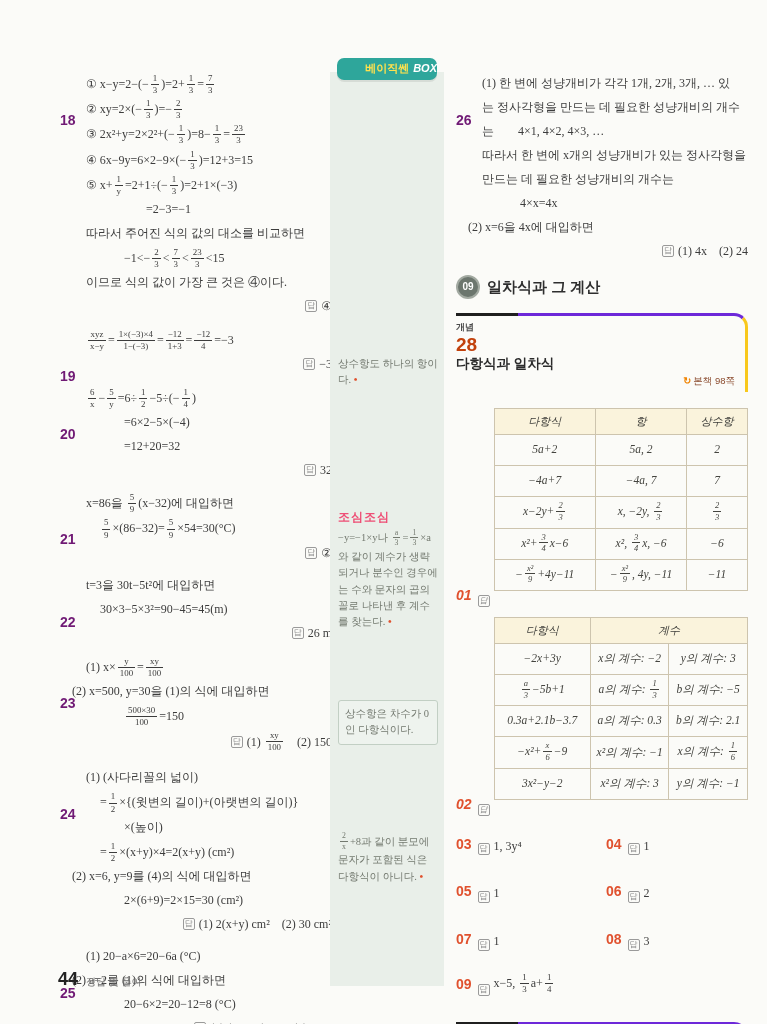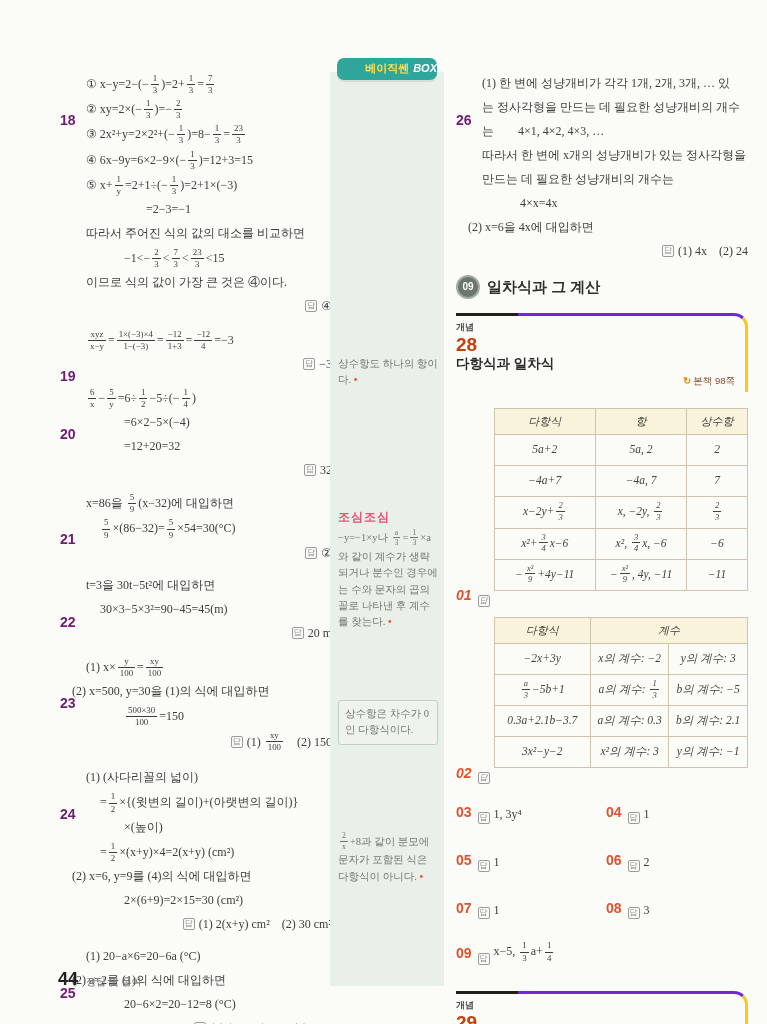--- a/index.html
+++ b/index.html
@@ -191,21 +191,21 @@
           <span class="fnum">5</span>
           <span class="fden">9</span>
         </span>×54=30(°C)</div>
     <div class="ansline"><span class="ans-icon">답</span><span>②</span></div>
   </div>
 
   <div class="prob">
     <span class="pnum">22</span>
     <div class="mline">t=3을 30t−5t²에 대입하면</div>
     <div class="mline ind1">30×3−5×3²=90−45=45(m)</div>
-    <div class="ansline"><span class="ans-icon">답</span><span>20 m</span></div>
+    <div class="ansline"><span class="ans-icon">답</span><span>26 m</span></div>
   </div>
 
   <div class="prob">
     <span class="pnum">23</span>
     <div class="mline">(1) x×<span class="frac">
           <span class="fnum">y</span>
           <span class="fden">100</span>
         </span>=<span class="frac">
           <span class="fnum">xy</span>
           <span class="fden">100</span>
@@ -395,20 +395,31 @@
                   <span class="fden">3</span>
                 </span></td>
           <td>b의 계수: −5</td>
         </tr>
         <tr>
           <td>0.3a+2.1b−3.7</td>
           <td>a의 계수: 0.3</td>
           <td>b의 계수: 2.1</td>
         </tr>
         <tr>
+          <td>−x²+<span class="frac">
+                  <span class="fnum">x</span>
+                  <span class="fden">6</span>
+                </span>−9</td>
+          <td>x²의 계수: −1</td>
+          <td>x의 계수: <span class="frac">
+                  <span class="fnum">1</span>
+                  <span class="fden">6</span>
+                </span></td>
+        </tr>
+        <tr>
           <td>3x²−y−2</td>
           <td>x²의 계수: 3</td>
           <td>y의 계수: −1</td>
         </tr>
       </tbody>
         </table>
     </div>
   </div>
 
   <div class="ansgrid">

